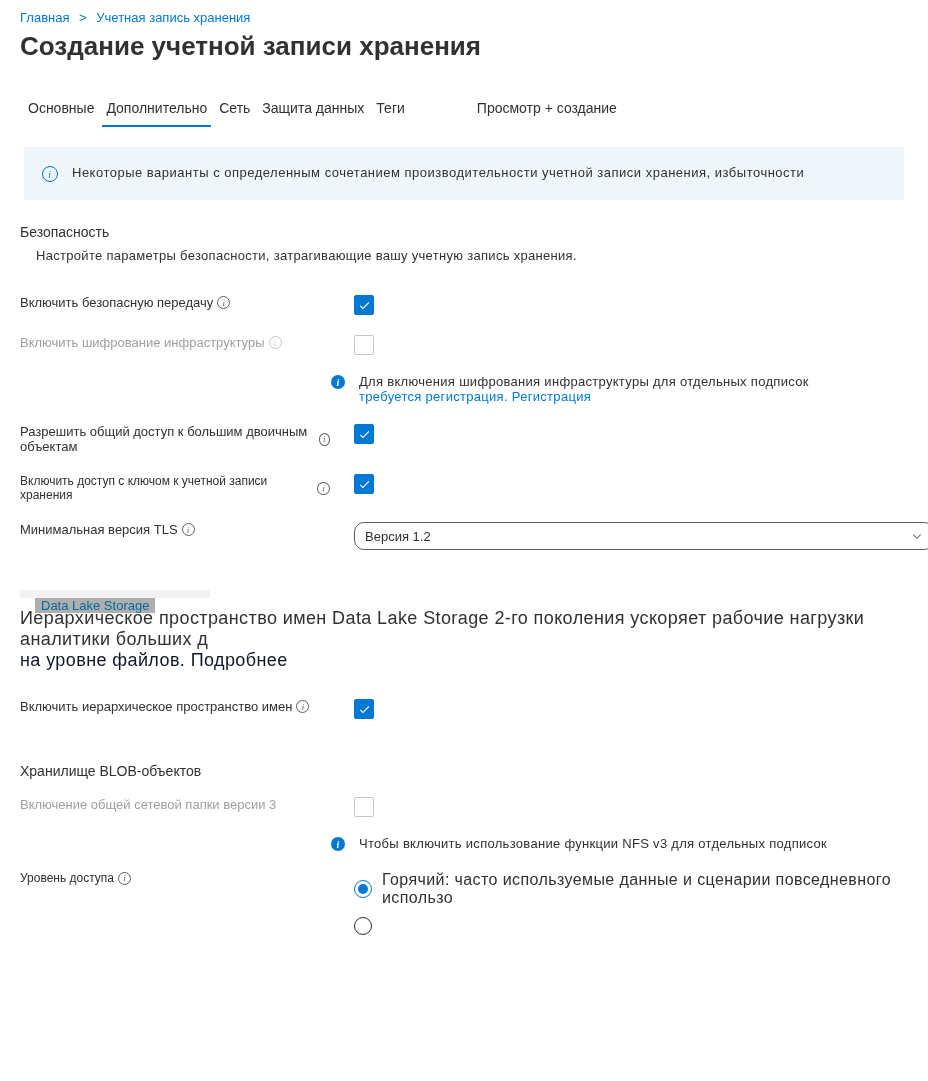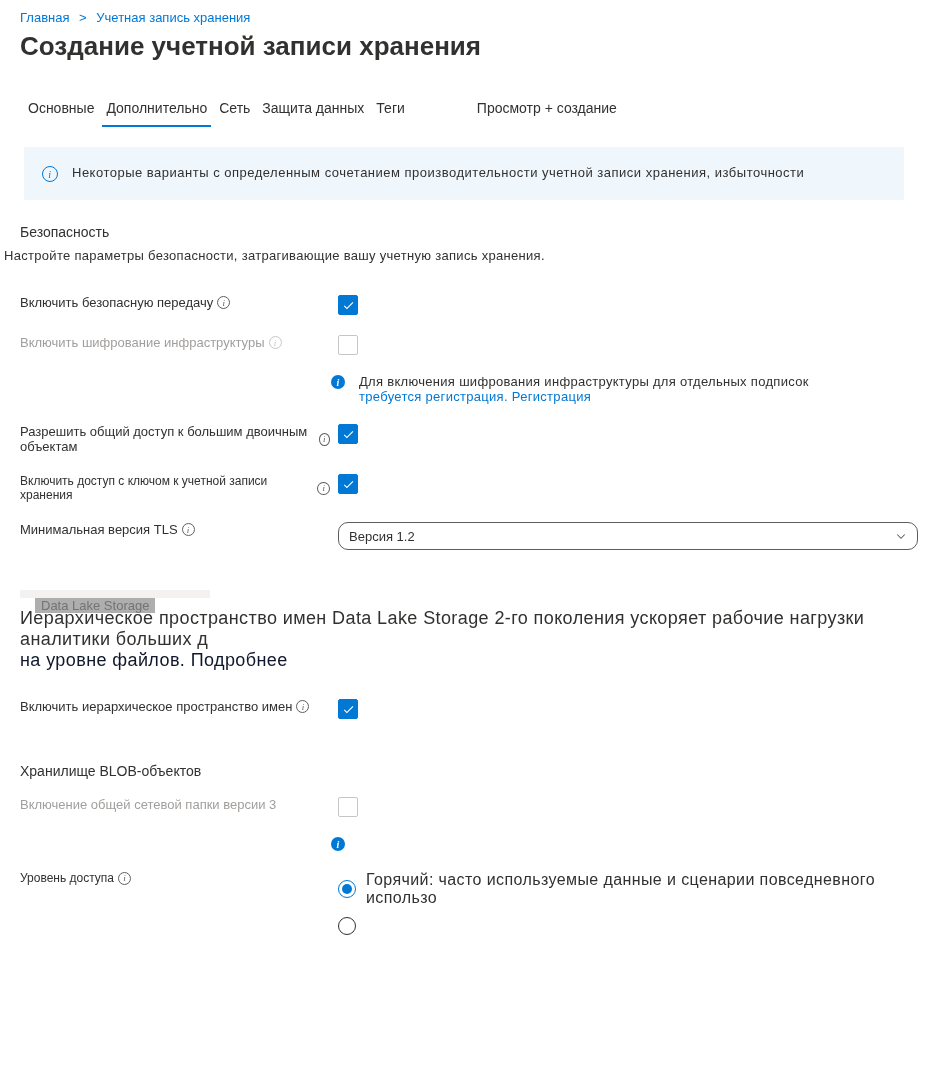--- a/index.html
+++ b/index.html
@@ -84,28 +84,28 @@
     font-family: Georgia, serif;
     flex: 0 0 14px;
   }
   .section-heading {
     font-size: 14px;
     color: #323130;
     padding: 0 20px 8px 20px;
   }
   .section-desc {
     font-size: 13px;
-    padding: 0 20px 22px 4px;
+    padding: 0 20px 22px 36px;
     letter-spacing: 0.3px;
   }
   .form-row {
     display: flex;
     align-items: flex-start;
     padding: 10px 20px;
-    gap: 8px;
+    gap: 24px;
   }
   .form-label {
     flex: 0 0 310px;
     font-size: 13px;
     display: flex;
     align-items: center;
     gap: 4px;
   }
   .form-label.disabled { color: #a19f9d; }
   .help-circle {
@@ -170,21 +170,21 @@
   .dls-pre {
     margin: 30px 20px 0 20px;
     height: 8px;
     background: #f3f2f1;
     width: 190px;
   }
   .dls-wrap { position: relative; }
   .dls-label {
     position: absolute;
     left: 35px; top: 8px;
-    color: #737373;
+    color: #0369a1;
     font-size: 13px;
     background: rgba(160,160,160,0.85);
     padding: 0 6px;
   }
   .para {
     padding: 10px 20px 2px 20px;
     font-size: 18px;
     letter-spacing: 0.4px;
   }
   .para a { color:#0f172a; text-decoration:none; }
@@ -345,20 +345,21 @@
 <div class="form-row">
   <div class="form-label disabled">
     <span>Включение общей сетевой папки версии 3</span>
   </div>
   <div class="form-control">
     <span class="checkbox disabled"></span>
   </div>
 </div>
 <div class="note-row">
   <span class="info-icon-solid">i</span>
+  <span>Чтобы включить использование функции NFS v3 для отдельных подписок</span>
 </div>
 
 <div class="form-row small">
   <div class="form-label small">
     <span>Уровень доступа</span>
     <span class="help-circle">i</span>
   </div>
   <div class="form-control">
     <div class="radio-row">
       <span class="radio selected"></span>

